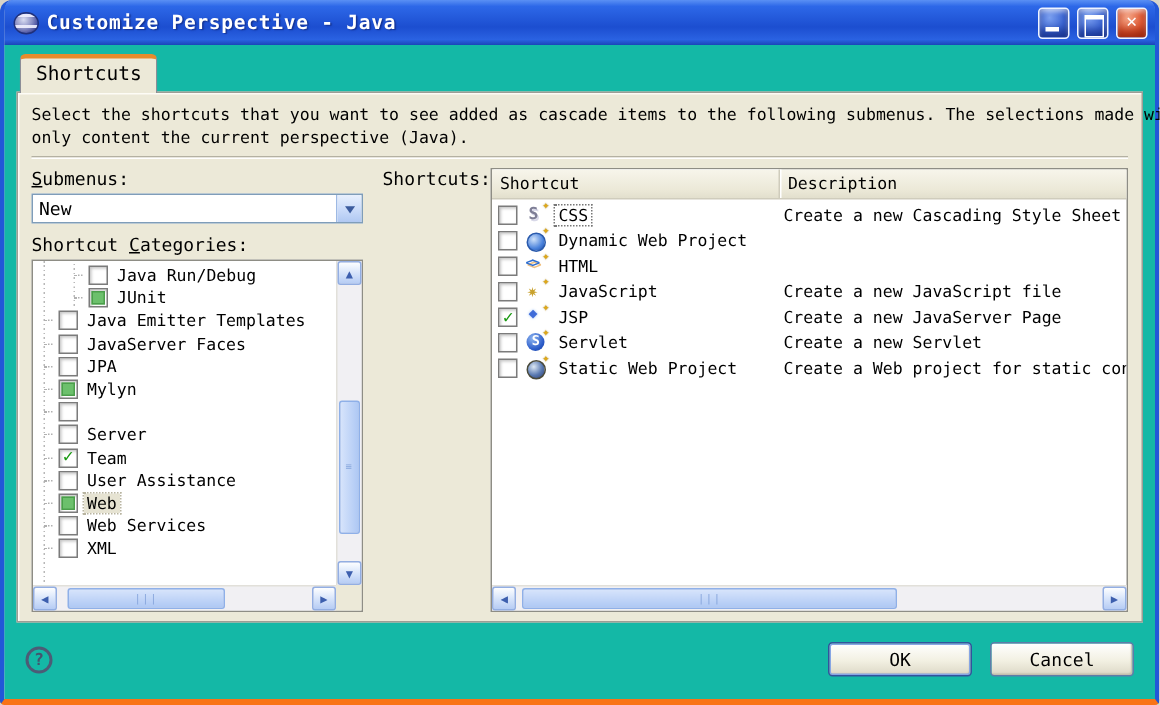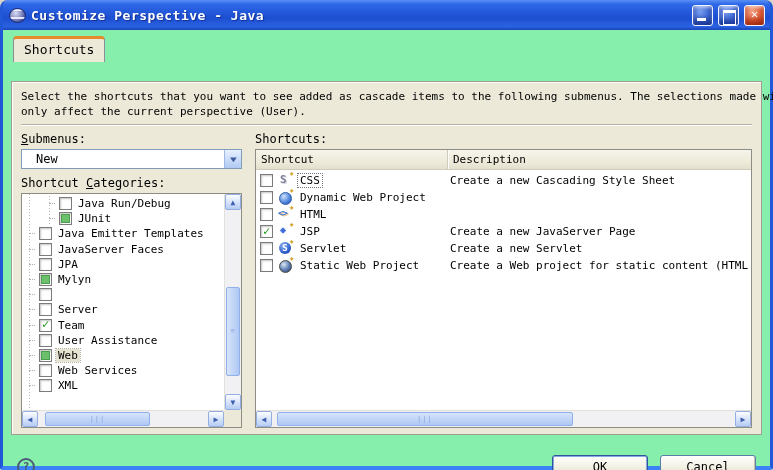--- a/index.html
+++ b/index.html
@@ -1,19 +1,19 @@
 <!DOCTYPE html>
 <html><head>
 <meta charset="utf-8">
 <style>
   * { margin:0; padding:0; box-sizing:border-box; }
   html,body { background:#d8d4c8; font-family:"DejaVu Sans Mono", monospace; }
   .window{
     width:773px; height:470px; position:relative;
-    border-left:3px solid #2158d8; border-right:3px solid #2158d8; border-bottom:4px solid #3b82f6;
+    border-left:3px solid #2158d8; border-right:3px solid #2158d8; border-bottom:4px solid #f97316;
     border-radius:8px 8px 3px 3px;
     background:#ece9d8;
     display:flex; flex-direction:column;
     box-shadow: inset 0 0 0 1px #4a7cf0;
   }
   
   .titlebar{
     height:30px; flex:none; display:flex; align-items:center; gap:5px;
     padding:0 5px 0 6px;
     background:linear-gradient(180deg,#5a90f4 0%,#2d68e8 14%,#1c4ed0 60%,#2a62e2 88%,#1a45b8 100%);
@@ -32,39 +32,39 @@
     background:radial-gradient(circle at 35% 30%, #7ba0f0, #3c66d4 55%, #2548b0);
     box-shadow: inset 0 -5px 6px rgba(10,30,110,.55), inset 0 2px 3px rgba(255,255,255,.6);}
   .winbtn.close{ background:radial-gradient(circle at 35% 30%, #f4a586, #e05a34 55%, #b03418);
     box-shadow: inset 0 -5px 6px rgba(130,20,0,.55), inset 0 2px 3px rgba(255,255,255,.6);}
   .winbtn.minimize::before{ content:''; position:absolute; left:4px; bottom:4px; width:9px; height:3px; background:#fff; }
   .winbtn.maximize::before{ content:''; position:absolute; left:4px; top:4px; width:11px; height:11px;
     border:1px solid #fff; border-top:3px solid #fff; }
   .winbtn.close::before{ content:'✕'; position:absolute; left:0; top:1px; right:0; text-align:center;
     color:#fff; font-size:12px; font-weight:bold; }
   
-  .content{ flex:1; display:flex; flex-direction:column; padding:6px 8px 0; min-height:0; background:#86efac;gap:20px; }
+  .content{ flex:1; display:flex; flex-direction:column; padding:6px 8px 0; min-height:0; background:#14b8a6; }
   .tabs{ display:flex; align-items:flex-end; padding-left:2px; position:relative; z-index:2; }
   .tab{ border:1px solid #8b8e97; border-bottom:none; border-radius:4px 4px 0 0;
     padding:2px 10px 3px; font-size:12px; background:#ece9d8; margin-right:2px; }
   .tab.active{ border-top:3px solid #e68b2c; padding-top:3px; padding-bottom:5px; margin-bottom:-1px; font-size:13px;}
   .tab.inactive{ background:#eceadb; color:#222; }
   .tab-panel{ border:1px solid #9d9d95; box-shadow:inset 1px 1px 0 #fdfcf6; background:#ece9d8;
     height:354px; flex:none; padding:7px 9px 6px; display:flex; flex-direction:column; position:relative; z-index:1;}
   .intro{ font-size:11px; line-height:15px; color:#000; }
   .intro span{ display:block; white-space:nowrap; }
   .groove{ height:2px; border-top:1px solid #b4b1a2; border-bottom:1px solid #ffffff; margin:5px 0 6px; }
   .columns{ flex:1; display:flex; gap:13px; min-height:0; }
   .col-left{ width:221px; flex:none; display:flex; flex-direction:column; }
-  .col-right{ flex:1; display:flex; flex-direction:column; min-width:0; }
+  .col-right{ flex:1; display:flex; flex-direction:row; min-width:0; }
   .field-label{ font-size:12px; height:17px; color:#000; white-space:nowrap; }
   .accel{ text-decoration:underline; }
   
   .combo{ height:20px; border:1px solid #7f9db9; background:#fff; display:flex; align-items:center; margin-bottom:7px;}
-  .combo-value{ flex:1; font-size:12px; padding-left:14px; }
+  .combo-value{ flex:1; font-size:12px; padding-left:4px; }
   .combo-btn{ width:17px; align-self:stretch; border-left:1px solid #9db9e4; border-radius:0 1px 1px 0;
     background:linear-gradient(180deg,#e8f0fd,#cfdffb 45%,#b0c8f2); display:flex; align-items:center; justify-content:center;}
   .combo-btn::before{ content:'▼'; font-size:8px; color:#3c5c9e; transform:scaleX(1.4); }
   
   .tree-box{ flex:1; min-height:0; border:1px solid #8e8d85; background:#fff;
     display:grid; grid-template-columns:1fr 17px; grid-template-rows:1fr 17px; }
   .tree-scroll{ overflow:hidden; position:relative; padding-top:2px;
     background:repeating-linear-gradient(180deg,#b8b8b8 0 1px, transparent 1px 3px) 7px 0 / 1px 100% no-repeat #fff; }
   .tree-row{ display:flex; align-items:center; gap:4px; height:15.2px; font-size:11px; padding-left:14px; white-space:nowrap;}
   .tree-row::before{ content:''; width:6px; margin-left:-7px; border-top:1px dotted #b0b0b0; }
@@ -147,21 +147,21 @@
 
   <div class="content">
 
     <div class="tabs">
       <span class="tab active">Shortcuts</span>
     </div>
 
     <div class="tab-panel">
       <div class="intro">
         <span>Select the shortcuts that you want to see added as cascade items to the following submenus.  The selections made will</span>
-        <span>only affect the current perspective (User).</span>
+        <span>only content the current perspective (Java).</span>
       </div>
       <div class="groove"></div>
 
       <div class="columns">
 
         <div class="col-left">
           <div class="field-label"><span class="accel">S</span><span>ubmenus:</span></div>
           <div class="combo">
             <span class="combo-value">New</span>
             <span class="combo-btn">
@@ -263,20 +263,26 @@
                   <span class="checkbox"></span>
                   <span class="sicon dynamic-web-project-new-icon"></span>
                   <span class="t-name">Dynamic Web Project</span>
                 </div>
                 <div class="t-row">
                   <span class="checkbox"></span>
                   <span class="sicon html-file-new-icon"></span>
                   <span class="t-name">HTML</span>
                 </div>
                 <div class="t-row">
+                  <span class="checkbox"></span>
+                  <span class="sicon javascript-file-new-icon"></span>
+                  <span class="t-name">JavaScript</span>
+                  <span class="t-desc">Create a new JavaScript file</span>
+                </div>
+                <div class="t-row">
                   <span class="checkbox checked"></span>
                   <span class="sicon jsp-file-new-icon"></span>
                   <span class="t-name">JSP</span>
                   <span class="t-desc">Create a new JavaServer Page</span>
                 </div>
                 <div class="t-row">
                   <span class="checkbox"></span>
                   <span class="sicon servlet-new-icon"></span>
                   <span class="t-name">Servlet</span>
                   <span class="t-desc">Create a new Servlet</span>

